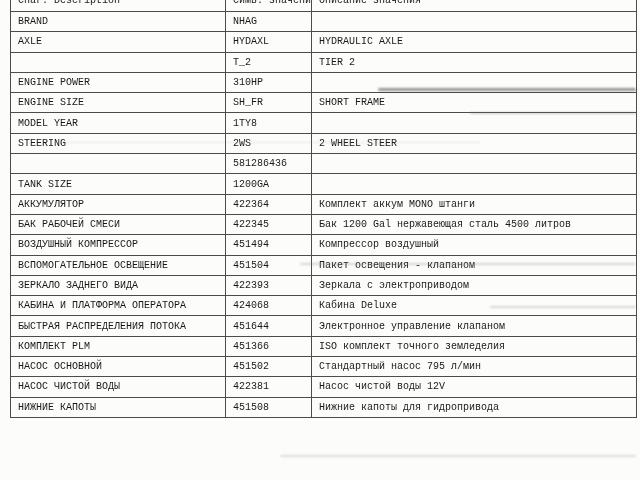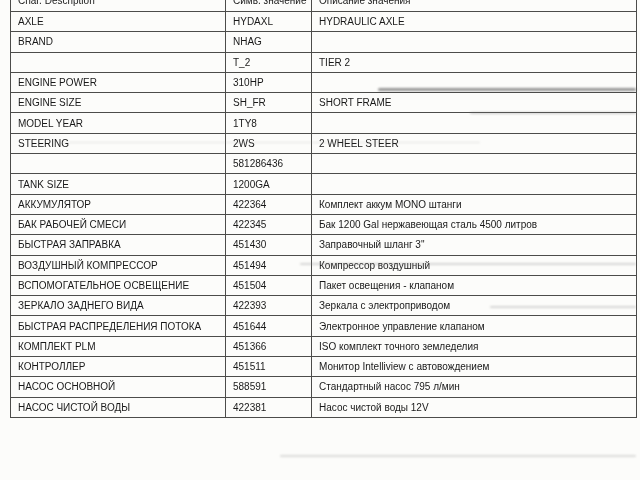--- a/index.html
+++ b/index.html
@@ -1,21 +1,21 @@
 <!DOCTYPE html>
 <html><head>
 <meta charset="utf-8">
 <style>
   html,body{margin:0;padding:0;}
   .page{
     position:relative;
     width:640px;height:480px;
     background:#fcfcfa;
     overflow:hidden;
-    font-family:Liberation Sans, sans-serif;
+    font-family:Liberation Mono, monospace;
     color:#1b1b1b;
   }
   .scan-wrap{
     position:absolute;
     left:10px;top:-12px;
     width:626px;
     filter:blur(0.25px) contrast(1.02);
   }
   table.spec{
     border-collapse:collapse;
@@ -66,28 +66,28 @@
       </colgroup>
       <thead>
         <tr>
           <th>Char. Description</th>
           <th>Симв. значение</th>
           <th>Описание значения</th>
         </tr>
       </thead>
       <tbody>
           <tr>
+            <td>BRAND</td>
+            <td>NHAG</td>
+            <td></td>
+          </tr>
+          <tr>
             <td>AXLE</td>
             <td>HYDAXL</td>
             <td>HYDRAULIC AXLE</td>
-          </tr>
-          <tr>
-            <td>BRAND</td>
-            <td>NHAG</td>
-            <td></td>
           </tr>
           <tr>
             <td></td>
             <td>T_2</td>
             <td>TIER 2</td>
           </tr>
           <tr>
             <td>ENGINE POWER</td>
             <td>310HP</td>
             <td></td>
@@ -121,63 +121,63 @@
             <td>АККУМУЛЯТОР</td>
             <td>422364</td>
             <td>Комплект аккум MONO штанги</td>
           </tr>
           <tr>
             <td>БАК РАБОЧЕЙ СМЕСИ</td>
             <td>422345</td>
             <td>Бак 1200 Gal нержавеющая сталь 4500 литров</td>
           </tr>
           <tr>
-            <td>БЫСТРАЯ ЗАПРАВКА</td>
-            <td>451430</td>
-            <td>Заправочный шланг 3"</td>
-          </tr>
-          <tr>
             <td>ВОЗДУШНЫЙ КОМПРЕССОР</td>
             <td>451494</td>
             <td>Компрессор воздушный</td>
           </tr>
           <tr>
             <td>ВСПОМОГАТЕЛЬНОЕ ОСВЕЩЕНИЕ</td>
             <td>451504</td>
             <td>Пакет освещения - клапаном</td>
           </tr>
           <tr>
             <td>ЗЕРКАЛО ЗАДНЕГО ВИДА</td>
             <td>422393</td>
             <td>Зеркала с электроприводом</td>
           </tr>
           <tr>
+            <td>КАБИНА И ПЛАТФОРМА ОПЕРАТОРА</td>
+            <td>424068</td>
+            <td>Кабина Deluxe</td>
+          </tr>
+          <tr>
             <td>БЫСТРАЯ РАСПРЕДЕЛЕНИЯ ПОТОКА</td>
             <td>451644</td>
             <td>Электронное управление клапаном</td>
           </tr>
           <tr>
             <td>КОМПЛЕКТ PLM</td>
             <td>451366</td>
             <td>ISO комплект точного земледелия</td>
           </tr>
           <tr>
-            <td>КОНТРОЛЛЕР</td>
-            <td>451511</td>
-            <td>Монитор Intelliview с автовождением</td>
-          </tr>
-          <tr>
             <td>НАСОС ОСНОВНОЙ</td>
-            <td>588591</td>
+            <td>451502</td>
             <td>Стандартный насос 795 л/мин</td>
           </tr>
           <tr>
             <td>НАСОС ЧИСТОЙ ВОДЫ</td>
             <td>422381</td>
             <td>Насос чистой воды 12V</td>
+          </tr>
+          <tr>
+            <td>НИЖНИЕ КАПОТЫ</td>
+            <td>451508</td>
+            <td>Нижние капоты для гидропривода</td>
           </tr>
         </tbody>
     </table>
   </div>
 
   <div class="artifact a1"></div>
   <div class="artifact a2"></div>
   <div class="artifact a3"></div>
   <div class="artifact a4"></div>
   <div class="artifact a5"></div>

